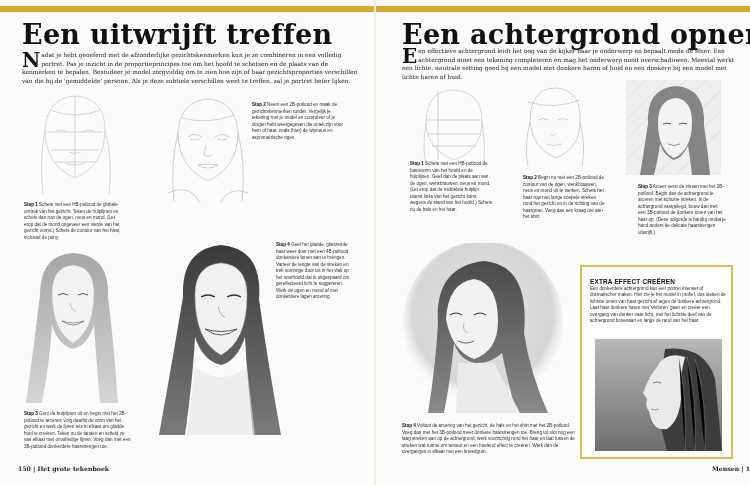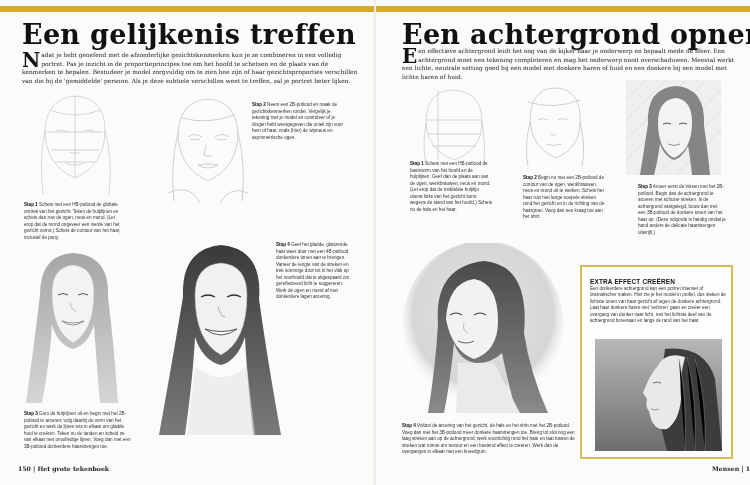--- a/index.html
+++ b/index.html
@@ -25,21 +25,21 @@
   .sidebar .inset { position: absolute; left: 13px; top: 72px; width: 127px; height: 112px; }
 </style>
 </head>
 <body>
 
 <div class="spread">
   <div class="topbar"></div>
   <div class="gutter"></div>
 
   <div class="page left">
-    <h1 style="left:22px; top:21px;">Een gelijkenis treffen</h1>
+    <h1 style="left:22px; top:21px;">Een uitwrijft treffen</h1>
     <div class="intro" style="left:22px; top:51px; width:338px;">
       <span class="dropcap">N</span><span>adat je hebt geoefend met de afzonderlijke gezichtskenmerken kun je ze combineren in een volledig portret. Pas je inzicht in de proportieprincipes toe om het hoofd te schetsen en de plaats van de kenmerken te bepalen. Bestudeer je model zorgvuldig om te zien hoe zijn of haar gezichtsproporties verschillen van die bij de 'gemiddelde' persoon. Als je deze subtiele verschillen weet te treffen, zal je portret beter lijken.</span>
     </div>
 
     <div class="sketch" style="left:25px; top:90px; width:100px; height:105px;">
       <svg viewBox="0 0 100 105">
           <g fill="none" stroke="#bdbdbd" stroke-width="0.6">
         <path d="M20 40 Q22 8 50 6 Q80 8 80 40 Q80 75 50 88 Q20 75 20 40Z"></path>
         <path d="M50 6 L50 88 M22 42 L78 42 M26 60 L74 60 M30 72 L70 72"></path>
         <path d="M30 42 Q36 38 42 42 M58 42 Q64 38 70 42 M44 62 Q50 65 56 62 M40 73 Q50 77 60 73"></path>

